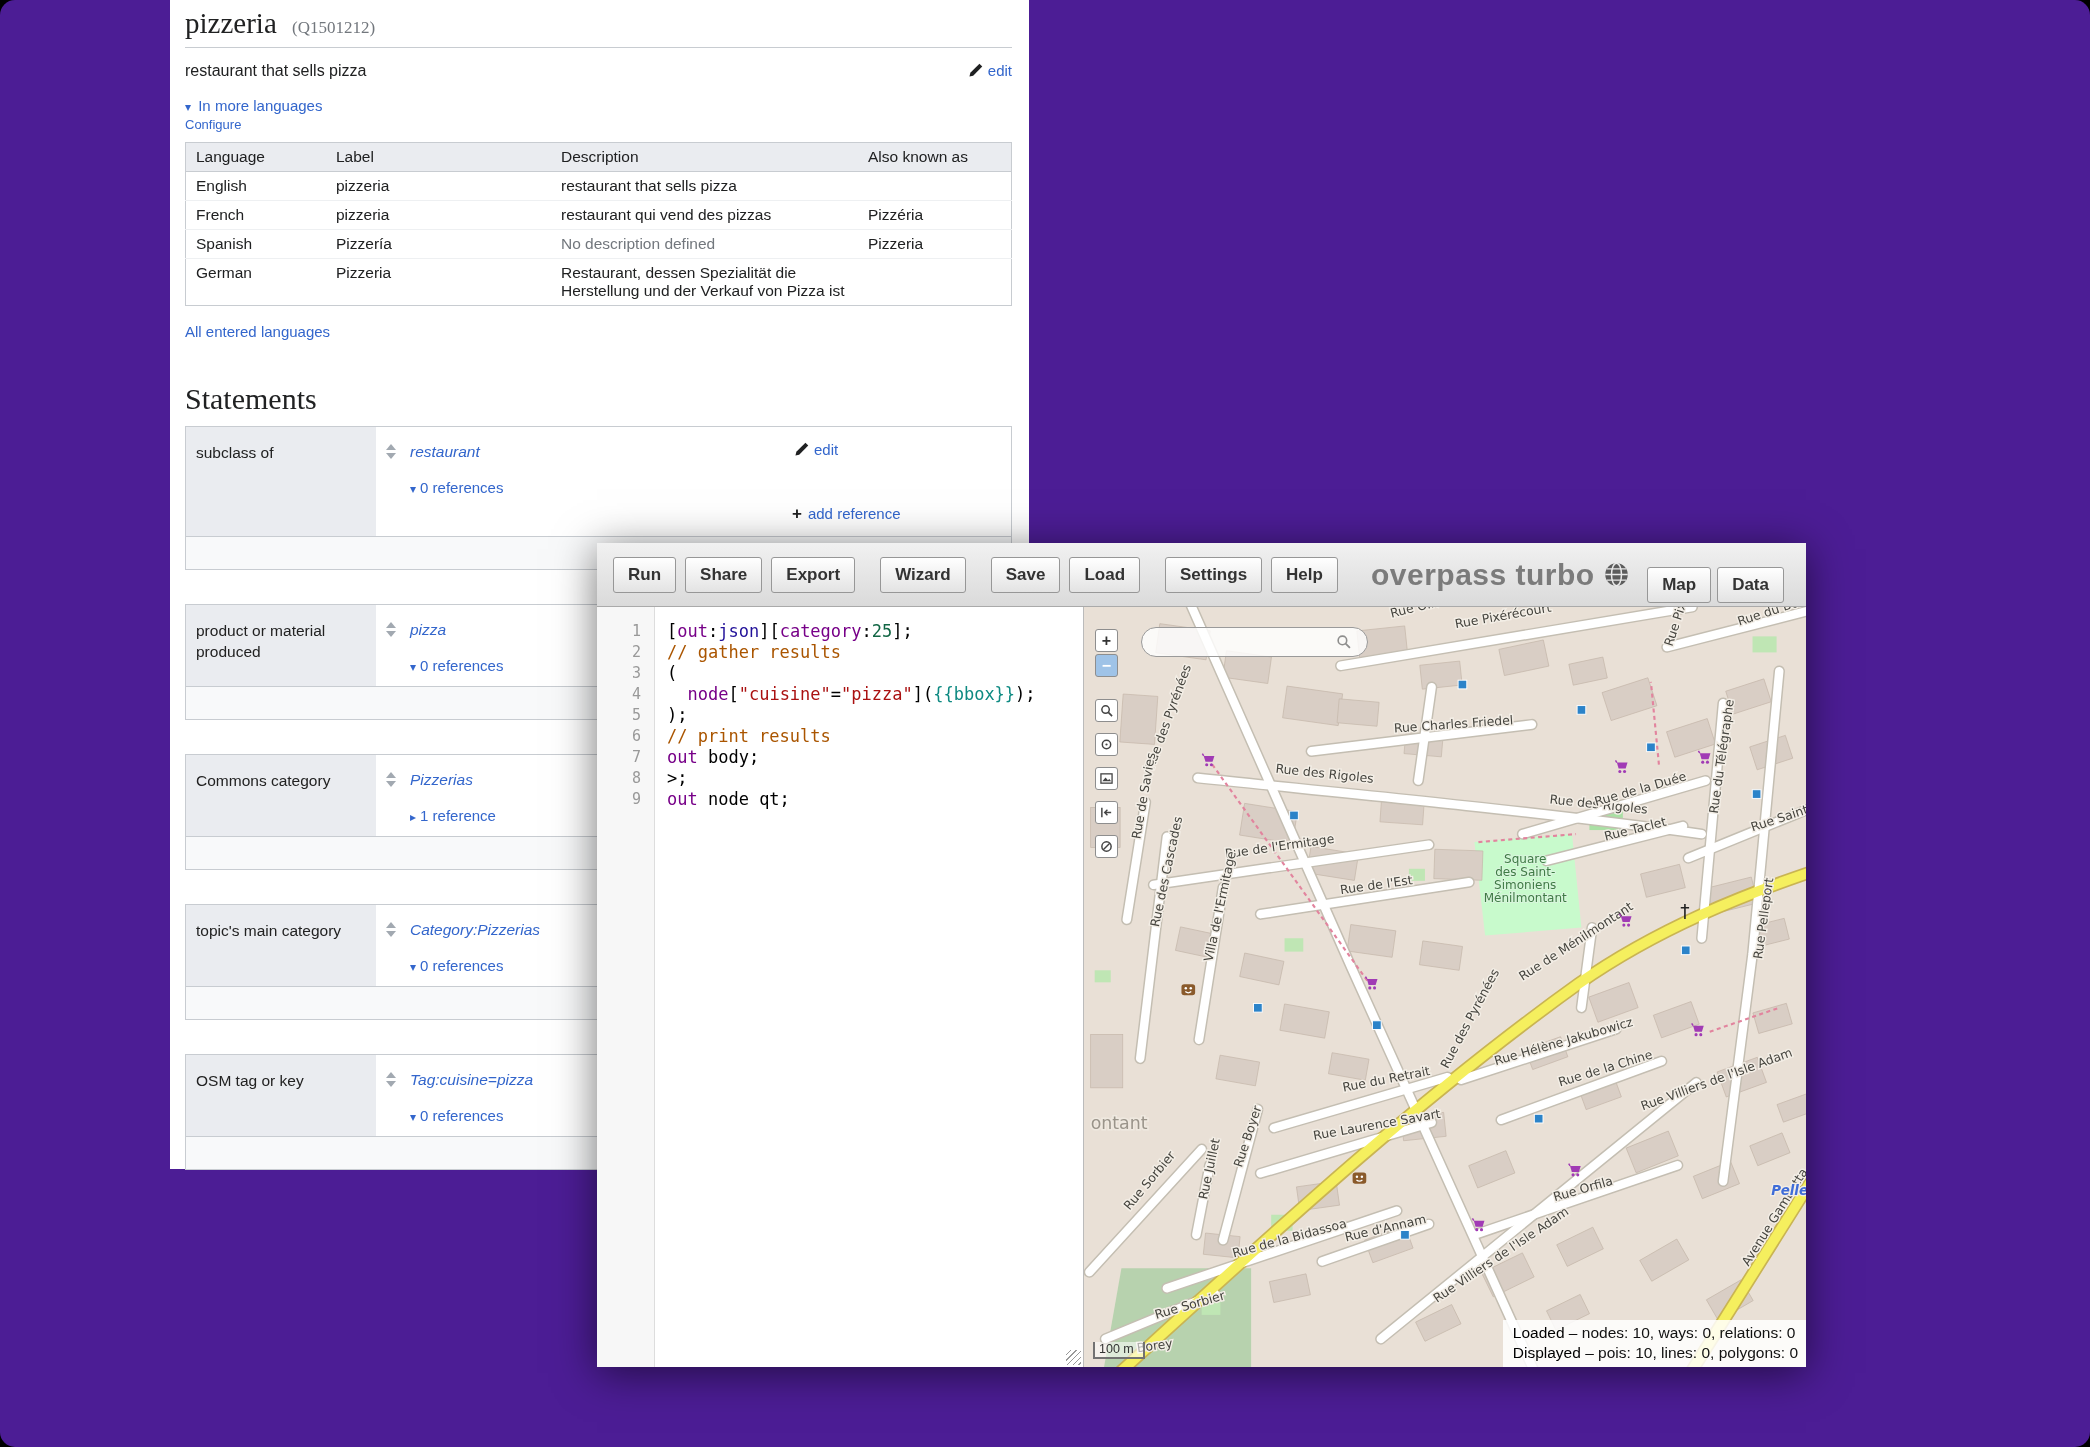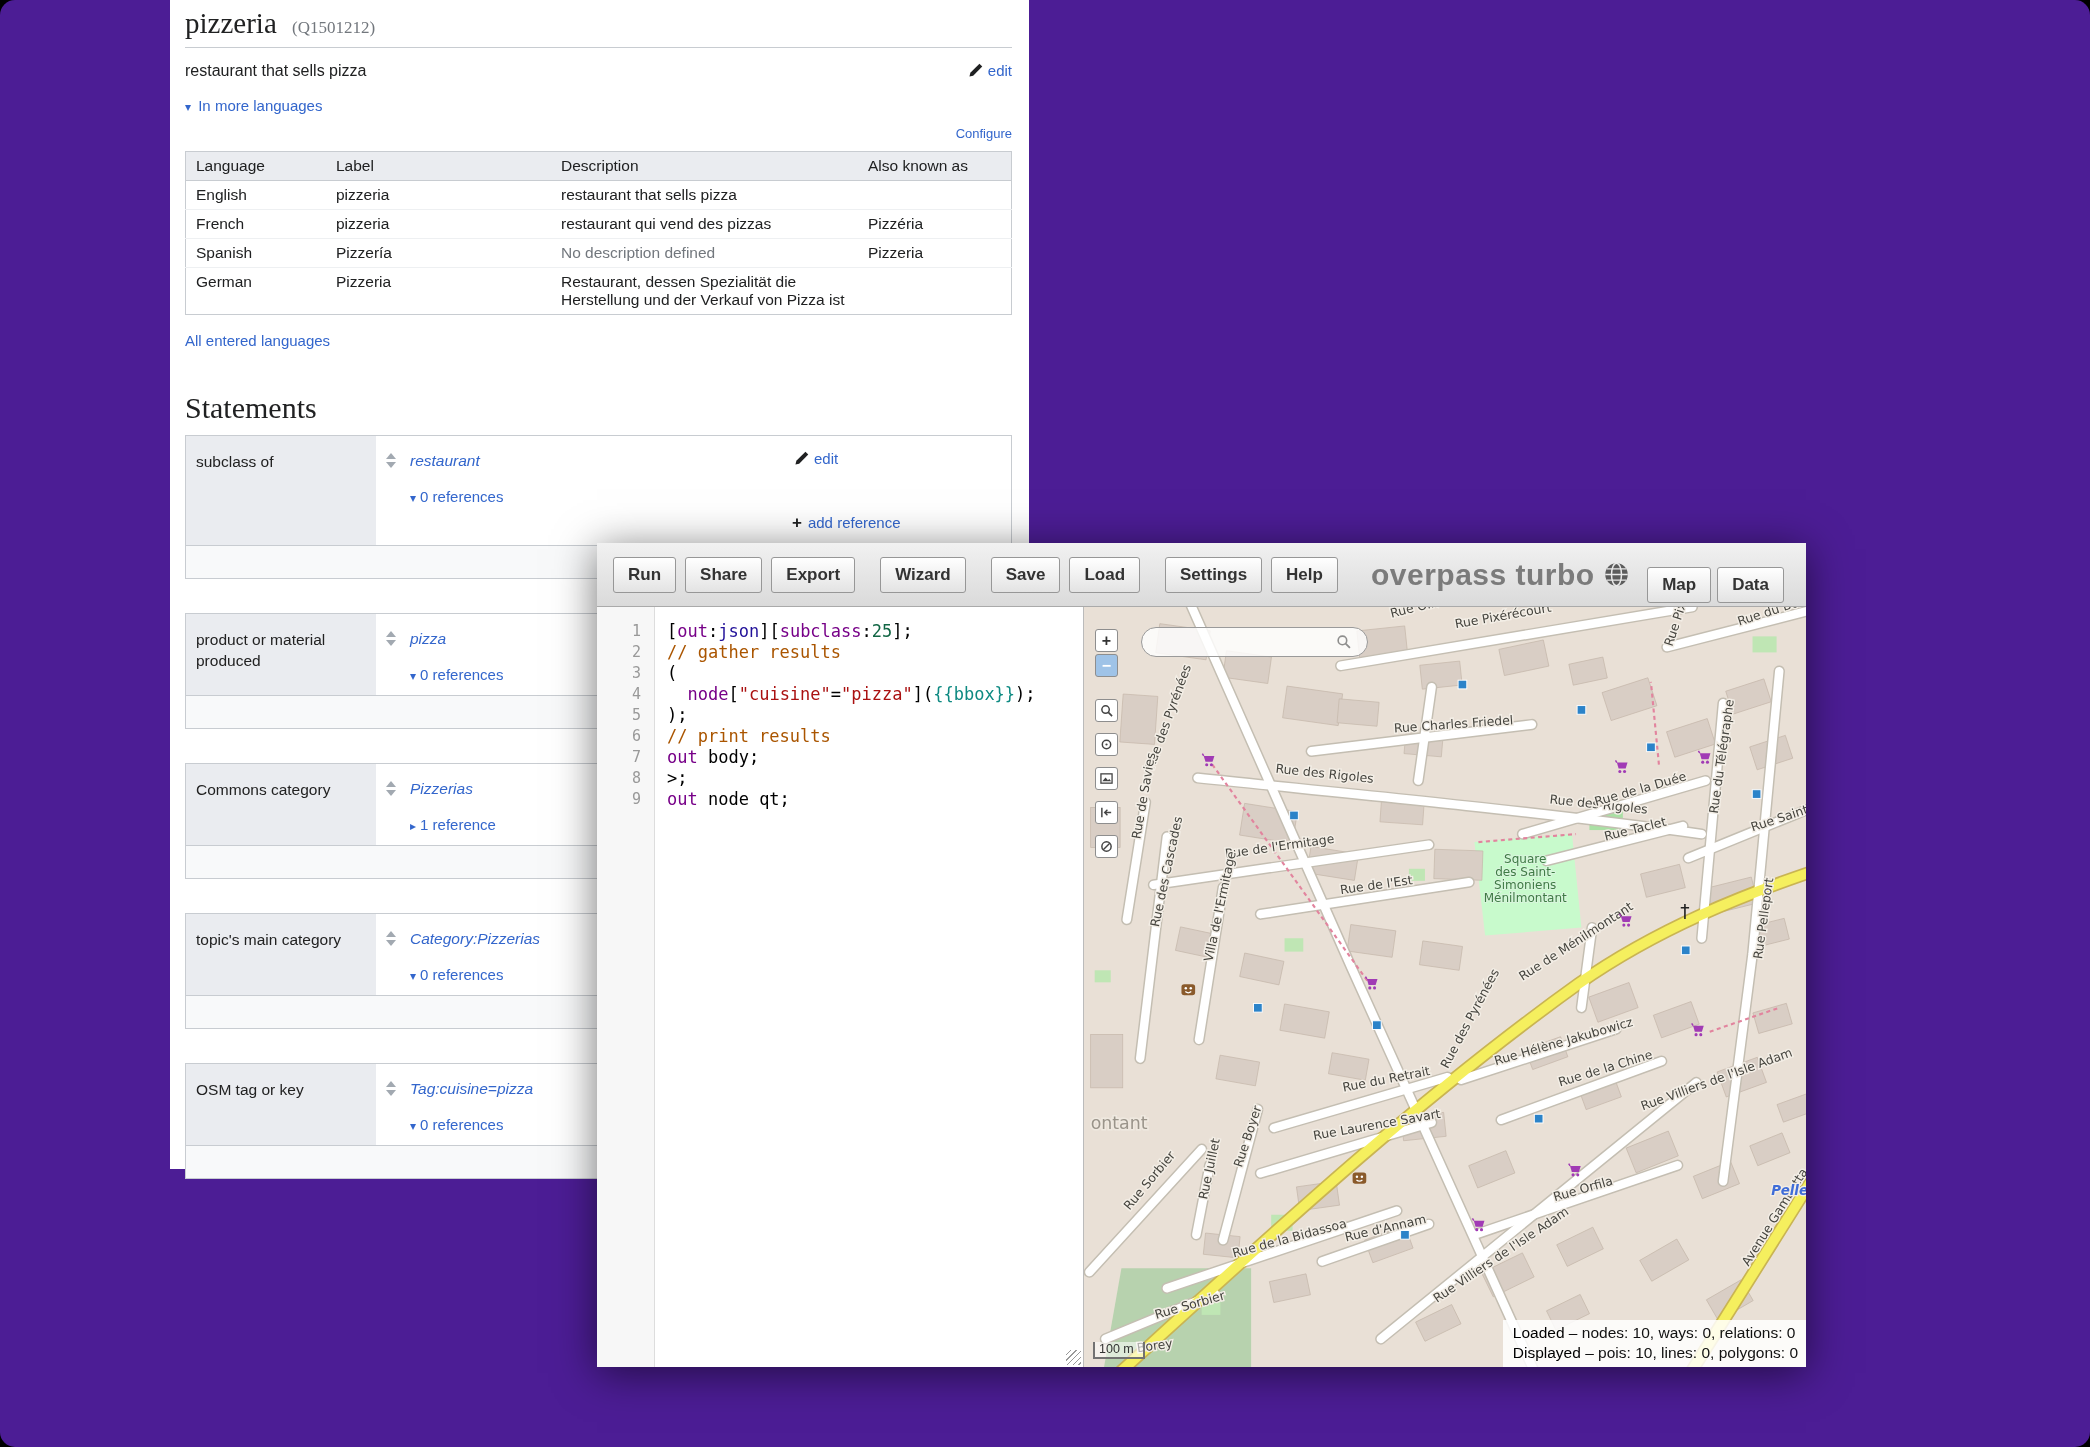--- a/index.html
+++ b/index.html
@@ -10,21 +10,21 @@
   
   .wd-window{position:absolute;left:170px;top:0;width:859px;height:1169px;background:#fff;
              color:#202122;z-index:1;padding:0 17px 0 15px;box-sizing:border-box;font-size:16px;}
   .wd-h1{margin:0;padding:8px 0 7px 0;border-bottom:1px solid #c8ccd1;
          font-family:"Liberation Serif",serif;font-weight:normal;font-size:29px;line-height:1.1;}
   .wd-qid{font-size:17px;color:#72777d;margin-left:8px;}
   .wd-desc-row{display:flex;justify-content:space-between;align-items:center;margin-top:14px;}
   .wd-edit-link{display:inline-flex;align-items:center;gap:5px;color:#36c;font-size:15px;}
   .wd-iml{margin-top:17px;color:#36c;font-size:15px;cursor:pointer;}
   .wd-iml .tri{font-size:12px;margin-right:3px;}
-  .wd-configure{margin-top:12px;color:#36c;font-size:13px;text-align:right;}
+  .wd-configure{margin-top:3px;color:#36c;font-size:13px;}
   .wd-table{margin-top:10px;width:100%;border-collapse:collapse;border:1px solid #c8ccd1;font-size:15.5px;}
   .wd-table th{background:#eaecf0;text-align:left;font-weight:normal;padding:5px 10px;border-bottom:1px solid #c8ccd1;}
   .wd-table td{padding:5px 10px;vertical-align:top;border-bottom:1px solid #eef0f2;}
   .wd-table tr:last-child td{border-bottom:none;}
   .col-language{width:120px;} .col-label{width:205px;} .col-desc{width:287px;margin-top:7px;}
   .desc-muted{color:#72777d;}
   .wd-all-langs{margin-top:17px;color:#36c;font-size:15px;}
   .wd-statements-h{font-family:"Liberation Serif",serif;font-weight:normal;font-size:30px;margin:42px 0 10px 0;}
   .wd-stmt-group{border:1px solid #c8ccd1;margin-bottom:34px;}
   .wd-stmt-main{display:flex;background:#fff;}
@@ -296,21 +296,21 @@
         </svg>
       </div>
       <div class="op-view-buttons" id="op-view-buttons"><button class="op-btn">Map</button><button class="op-btn">Data</button></div>
     </div>
 
     <div class="op-main">
       <div class="op-editor">
         <div id="op-code">
             <div class="cm-line">
               <span class="cm-gutter">1</span>
-              <span class="cm-code"><span class="tok-p">[</span><span class="tok-k">out</span><span class="tok-p">:</span><span class="tok-a">json</span><span class="tok-p">][</span><span class="tok-k">subclass</span><span class="tok-p">:</span><span class="tok-n">25</span><span class="tok-p">];</span></span>
+              <span class="cm-code"><span class="tok-p">[</span><span class="tok-k">out</span><span class="tok-p">:</span><span class="tok-a">json</span><span class="tok-p">][</span><span class="tok-k">category</span><span class="tok-p">:</span><span class="tok-n">25</span><span class="tok-p">];</span></span>
             </div>
             <div class="cm-line">
               <span class="cm-gutter">2</span>
               <span class="cm-code"><span class="tok-c">// gather results</span></span>
             </div>
             <div class="cm-line">
               <span class="cm-gutter">3</span>
               <span class="cm-code"><span class="tok-p">(</span></span>
             </div>
             <div class="cm-line">

